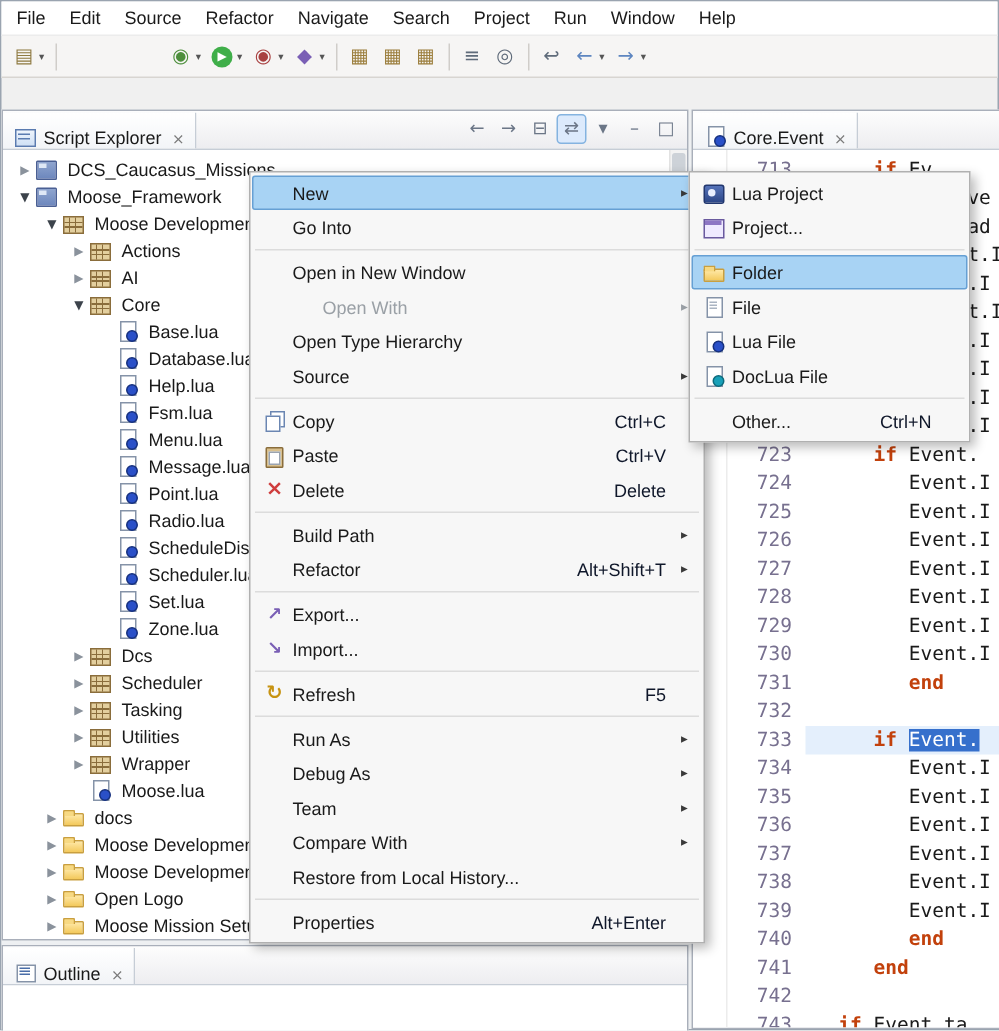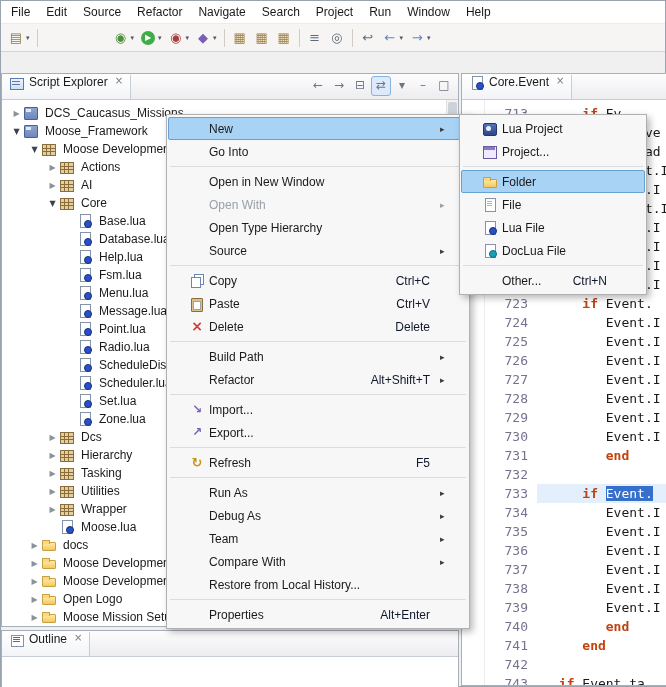--- a/index.html
+++ b/index.html
@@ -21,21 +21,21 @@
   .tb-sep.wide{margin-right:72px;}
 
   
   .main{position:absolute;top:72px;left:0;right:0;bottom:0;display:flex;background:#eef0f2;}
   .left{width:458px;display:flex;flex-direction:column;flex:0 0 458px;}
   .view{border:1px solid #a9afba;background:#fff;box-sizing:border-box;display:flex;flex-direction:column;}
   .view.explorer{flex:1;margin-bottom:3px;}
   .view.outline{height:62px;flex:0 0 62px;}
   .right{flex:1;margin-left:2px;}
   .view-header{height:25px;background:linear-gradient(#fdfdfd,#ededf0);border-bottom:1px solid #c6cdd6;display:flex;align-items:flex-end;flex:0 0 25px;}
-  .tab{height:24px;display:flex;align-items:flex-start;gap:4px;padding:0 7px;background:linear-gradient(#ffffff,#f2f4f7);border-right:1px solid #c6cdd6;border-top-left-radius:2px;}
+  .tab{height:24px;display:flex;align-items:flex-end;gap:4px;padding:0 7px;background:linear-gradient(#ffffff,#f2f4f7);border-right:1px solid #c6cdd6;border-top-left-radius:2px;}
   .tab-label{font-size:12px;white-space:nowrap;}
   .tab-close{font-family:"DejaVu Sans",sans-serif;font-size:10px;color:#7a7a7a;margin-left:3px;}
   .vh-spacer{flex:1;}
   .vh-toolbar{display:flex;align-items:center;padding-right:3px;}
   .vh-btn{font-family:"DejaVu Sans",sans-serif;width:18px;height:18px;line-height:17px;text-align:center;font-size:12px;color:#6b7687;margin:0 1px 3px 0;border-radius:3px;border:1px solid transparent;}
   .vh-btn.pressed{background:#dceafc;border-color:#84b3e0;}
 
   
   .tree-body{position:relative;flex:1;background:#fff;overflow:hidden;}
   .tree{padding-top:4px;}
@@ -57,23 +57,23 @@
   .ln{flex:0 0 52px;text-align:right;padding-right:9px;color:#77708f;box-sizing:border-box;}
   .ct{flex:1;padding-left:14px;}
   .cl.cur .ct{background:#e4effc;}
   .kw{color:#c2410c;font-weight:bold;}
   .sel{background:#3670cc;color:#ffffff;}
 
   
   .cmenu,.smenu{position:absolute;background:#f7f7f7;border:1px solid #b0b0b0;box-shadow:3px 3px 7px rgba(0,0,0,.28);padding:2px 1px;font-size:12px;}
   .cmenu{left:165px;top:113px;width:300px;z-index:20;}
   .smenu{left:458px;top:113px;width:184px;z-index:21;}
-  .m-item{height:23px;display:flex;align-items:center;padding:0 16px;border:1px solid transparent;border-radius:2px;box-sizing:border-box;}
+  .m-item{height:23px;display:flex;align-items:center;padding:0 2px;border:1px solid transparent;border-radius:2px;box-sizing:border-box;}
   .m-item.hl{background:#a8d3f4;border-color:#66a0d4;}
-  .m-item.dis{color:#9aa0a6;}
+  .m-item.dis{color:#9aa0a6;gap:20px;}
   .m-item.dis .m-arr{color:#9aa0a6;}
   .m-ic{width:24px;flex:0 0 24px;display:flex;justify-content:center;align-items:center;}
   .m-lab{white-space:nowrap;}
   .m-key{margin-left:auto;padding-right:10px;color:#0f172a;white-space:nowrap;}
   .m-arr{font-family:"DejaVu Sans",sans-serif;width:11px;flex:0 0 11px;font-size:9px;color:#3a3a3a;}
   .m-sep{height:1px;background:#dcdcdc;margin:3px 2px;}
 
   
   .ticon{display:inline-block;width:16px;height:16px;position:relative;flex:0 0 16px;}
   .trow .ticon{margin-right:4px;}
@@ -288,21 +288,21 @@
                 <span class="tlabel">Zone.lua</span>
               </div>
               <div class="trow" style="padding-left: 44px;">
                 <span class="tw">▶</span>
                 <span class="ticon package"></span>
                 <span class="tlabel">Dcs</span>
               </div>
               <div class="trow" style="padding-left: 44px;">
                 <span class="tw">▶</span>
                 <span class="ticon package"></span>
-                <span class="tlabel">Hierarchy</span>
+                <span class="tlabel">Scheduler</span>
               </div>
               <div class="trow" style="padding-left: 44px;">
                 <span class="tw">▶</span>
                 <span class="ticon package"></span>
                 <span class="tlabel">Tasking</span>
               </div>
               <div class="trow" style="padding-left: 44px;">
                 <span class="tw">▶</span>
                 <span class="ticon package"></span>
                 <span class="tlabel">Utilities</span>
@@ -482,31 +482,31 @@
       </div>
       <div class="m-item">
         <span class="m-ic"></span>
         <span class="m-lab">Refactor</span>
         <span class="m-key">Alt+Shift+T</span>
         <span class="m-arr">▸</span>
       </div>
       <div class="m-sep"></div>
       <div class="m-item">
         <span class="m-ic">
+          <span class="ticon export"></span>
+        </span>
+        <span class="m-lab">Export...</span>
+        <span class="m-key"></span>
+        <span class="m-arr"></span>
+      </div>
+      <div class="m-item">
+        <span class="m-ic">
           <span class="ticon import"></span>
         </span>
         <span class="m-lab">Import...</span>
-        <span class="m-key"></span>
-        <span class="m-arr"></span>
-      </div>
-      <div class="m-item">
-        <span class="m-ic">
-          <span class="ticon export"></span>
-        </span>
-        <span class="m-lab">Export...</span>
         <span class="m-key"></span>
         <span class="m-arr"></span>
       </div>
       <div class="m-sep"></div>
       <div class="m-item">
         <span class="m-ic">
           <span class="ticon refresh"></span>
         </span>
         <span class="m-lab">Refresh</span>
         <span class="m-key">F5</span>

